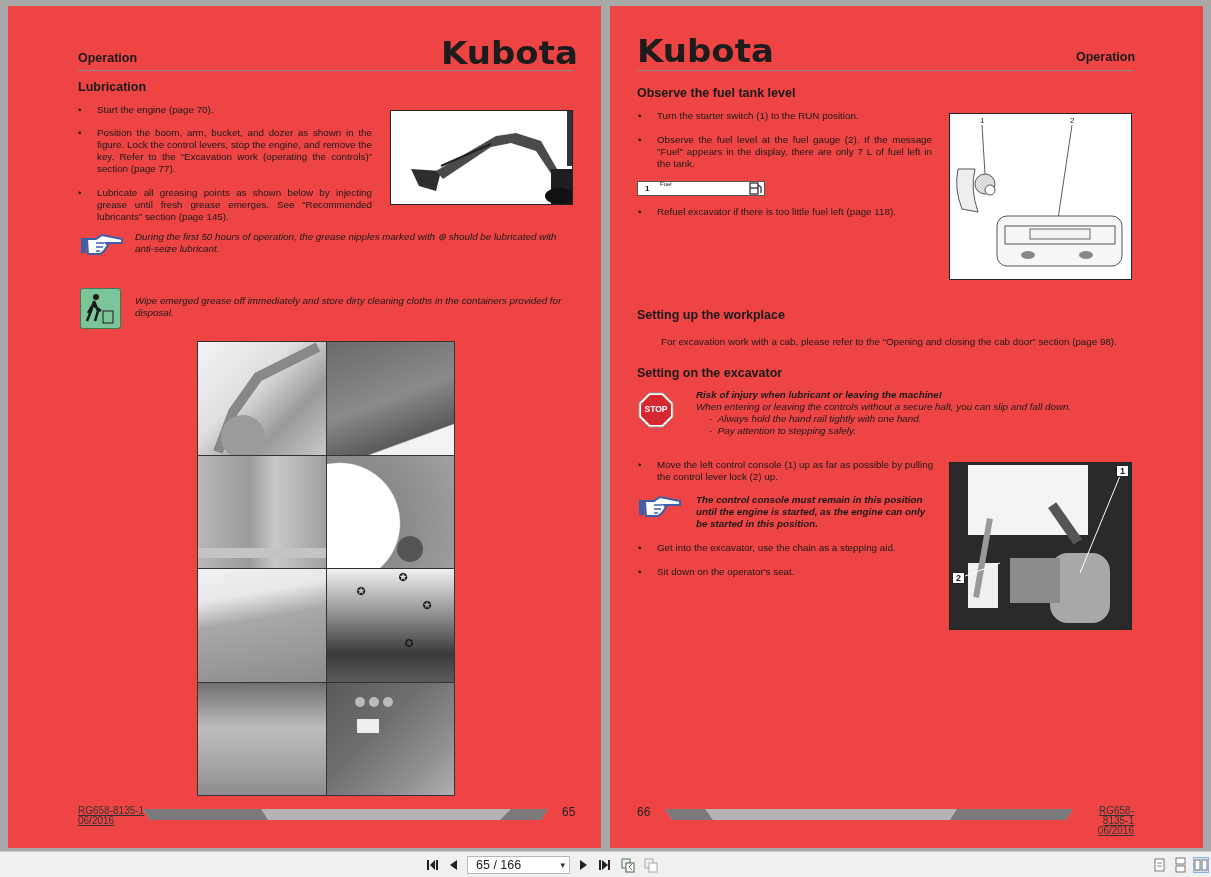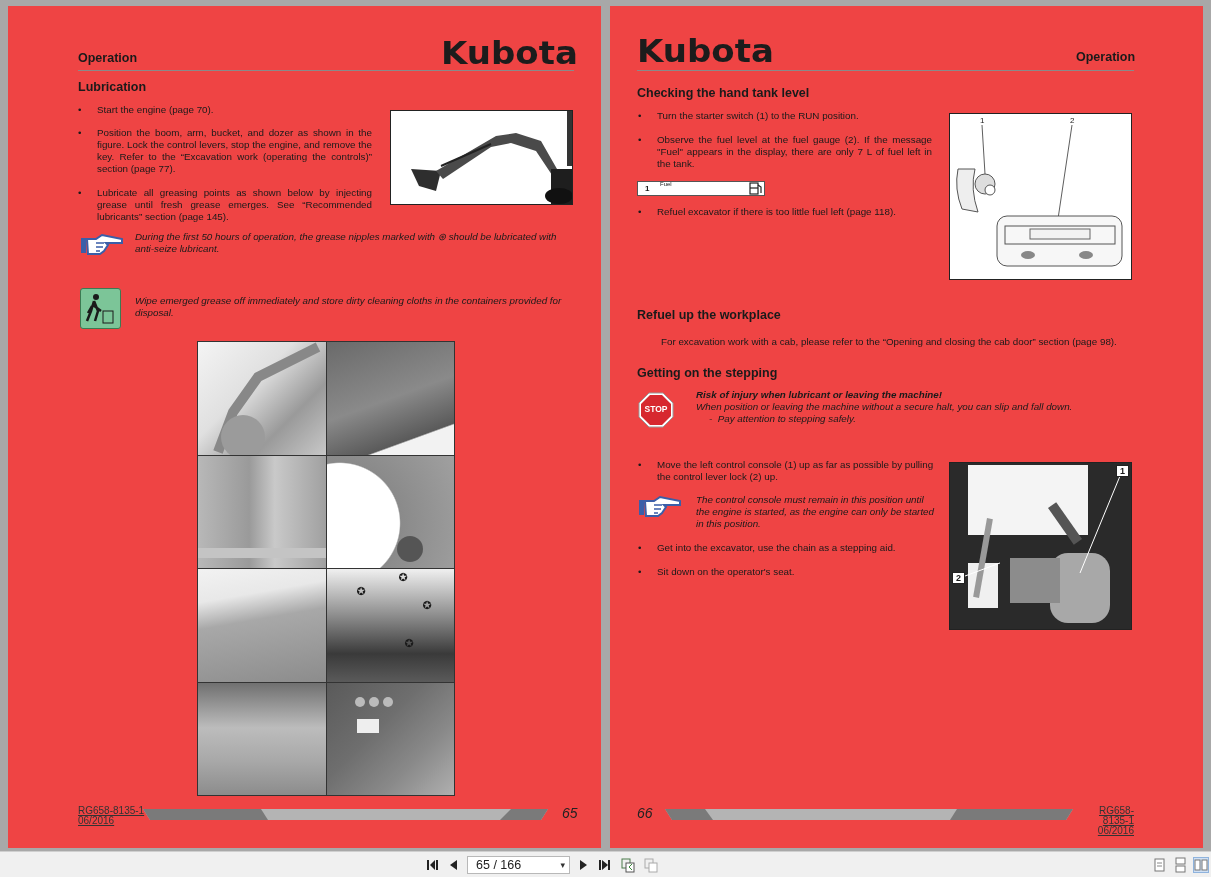--- a/index.html
+++ b/index.html
@@ -19,21 +19,21 @@
   .bullet { position: absolute; font-size: 9.8px; line-height: 12px; text-align: justify; }
   .bullet .dot { position: absolute; left: -19px; top: 0; }
   .note { position: absolute; font-size: 9.8px; line-height: 12px; font-style: italic; }
 
   .figure-frame { position: absolute; border: 1px solid #222; background: #fff; overflow: hidden; }
 
   .grid-photos { position: absolute; border: 1px solid #333; display: grid; grid-template-columns: 1fr 1fr; grid-template-rows: repeat(4, 1fr); background: #333; gap: 1px; }
   .ph { position: relative; overflow: hidden; }
 
   .footer-code { position: absolute; font-size: 10px; line-height: 10px; color: #333; text-decoration: underline; }
-  .footer-num { position: absolute; font-size: 14px; color: #222; font-style: italic; }
+  .footer-num { position: absolute; font-size: 12px; color: #222; }
   .footer-bar { position: absolute; height: 11px; }
 
   
   #toolbar { position: absolute; left: 0; top: 851px; width: 1211px; height: 26px; background: #f0f0f0; border-top: 1px solid #cfcfcf; }
   .tb-btn { position: absolute; top: 5px; width: 16px; height: 16px; cursor: pointer; }
   .page-input { position: absolute; left: 467px; top: 4px; width: 103px; height: 18px; background: #fff; border: 1px solid #b8b8b8; font-size: 12.5px; padding-left: 8px; line-height: 16px; color: #222; }
   .page-input .caret { position: absolute; right: 4px; top: 0; font-size: 9px; color: #333; }
 </style>
 </head>
 <body>
@@ -118,21 +118,21 @@
     <polygon points="368,0 405,0 398,11 357,11" fill="#7a7a7a"></polygon>
   </svg>
   <div class="footer-num" style="left:554px; top:799px;">65</div>
 </div>
 
 <div class="page" id="page-right">
   <div class="abs logo" style="left:27px; top:28px;">Kubota</div>
   <div class="abs hdr-title" style="left:466px; top:44px;">Operation</div>
   <div class="abs hdr-rule" style="left:27px; top:64px; width:497px;"></div>
 
-  <h2 class="sec" style="left:27px; top:80px;">Checking the hand tank level</h2>
+  <h2 class="sec" style="left:27px; top:80px;">Observe the fuel tank level</h2>
 
   <div class="bullet" style="left:47px; top:104px; width:275px;"><span class="dot">•</span><span>Turn the starter switch (1) to the RUN position.</span></div>
   <div class="bullet" style="left:47px; top:128px; width:275px;"><span class="dot">•</span><span>Observe the fuel level at the fuel gauge (2). If the message "Fuel" appears in the display, there are only 7 L of fuel left in the tank.</span></div>
 
   <div class="abs" style="left:27px; top:175px; width:128px; height:15px; border:1px solid #555; background:#fff;">
     <span style="position:absolute; left:7px; top:2px; font-size:8px; font-weight:bold;">1</span>
     <span style="position:absolute; left:22px; top:-1px; font-size:6px;">Fuel</span>
     <svg style="position:absolute; right:1px; top:0px;" width="14" height="13" viewBox="0 0 14 13">
       <rect x="1" y="1" width="8" height="11" fill="none" stroke="#222" stroke-width="1.2"></rect>
       <line x1="1" y1="6" x2="9" y2="6" stroke="#222" stroke-width="1.2"></line>
@@ -152,48 +152,49 @@
       <circle cx="35" cy="70" r="10" fill="#ddd" stroke="#555"></circle>
       <circle cx="40" cy="76" r="5" fill="#fff" stroke="#555"></circle>
       <rect x="47" y="102" width="125" height="50" rx="10" fill="#f7f7f7" stroke="#555"></rect>
       <rect x="55" y="112" width="110" height="18" fill="none" stroke="#555"></rect>
       <rect x="80" y="115" width="60" height="10" fill="#f2f2f2" stroke="#666"></rect>
       <ellipse cx="78" cy="141" rx="7" ry="4" fill="#888"></ellipse>
       <ellipse cx="136" cy="141" rx="7" ry="4" fill="#888"></ellipse>
     </svg>
   </div>
 
-  <h2 class="sec" style="left:27px; top:302px;">Refuel up the workplace</h2>
+  <h2 class="sec" style="left:27px; top:302px;">Setting up the workplace</h2>
   <div class="abs" style="left:27px; top:330px; font-size:9.8px;padding-left:24px;">For excavation work with a cab, please refer to the “Opening and closing the cab door” section (page 98).</div>
 
-  <h2 class="sec" style="left:27px; top:360px;">Getting on the stepping</h2>
+  <h2 class="sec" style="left:27px; top:360px;">Setting on the excavator</h2>
 
   <div class="abs" style="left:28px; top:386px; width:36px; height:36px;">
     <svg width="36" height="36" viewBox="0 0 36 36">
       <polygon points="11,1 25,1 35,11 35,25 25,35 11,35 1,25 1,11" fill="#fff" stroke="#999" stroke-width="1"></polygon>
       <polygon points="12,3 24,3 33,12 33,24 24,33 12,33 3,24 3,12" fill="#d7282f"></polygon>
     </svg>
     <span style="position:absolute; left:0; top:12px; width:36px; text-align:center; color:#fff; font-weight:bold; font-size:8.5px;">STOP</span>
   </div>
   <div class="note" style="left:86px; top:383px; width:420px;">
     <div style="font-weight:bold;">Risk of injury when lubricant or leaving the machine!</div>
-    <div>When position or leaving the machine without a secure halt, you can slip and fall down.</div>
+    <div>When entering or leaving the controls without a secure halt, you can slip and fall down.</div>
+    <div style="padding-left:13px;">-&nbsp;&nbsp;<span>Always hold the hand rail tightly with one hand.</span></div>
     <div style="padding-left:13px;">-&nbsp;&nbsp;<span>Pay attention to stepping safely.</span></div>
   </div>
 
   <div class="bullet" style="left:47px; top:453px; width:280px; text-align:left;"><span class="dot">•</span><span>Move the left control console (1) up as far as possible by pulling the control lever lock (2) up.</span></div>
 
   <div class="abs" style="left:28px; top:489px; width:45px; height:24px;">
     <svg width="45" height="24" viewBox="0 0 45 24">
       <rect x="1" y="5" width="5" height="15" fill="#3b5ea8"></rect>
       <path d="M7 6 L16 6 L22 2 L42 6 L42 10 L26 10 L28 12 L26 15 L24 18 L20 21 L8 21 Z" fill="#fff" stroke="#3b5ea8" stroke-width="2"></path>
       <path d="M16 10 L24 10 M16 14 L23 14 M16 18 L20 18" stroke="#3b5ea8" stroke-width="1.5"></path>
     </svg>
   </div>
-  <div class="note" style="left:86px; top:488px; width:240px;">The control console must remain in this position until the engine is started, as the engine can only be started in this position.</div>
+  <div class="note" style="left:86px; top:488px; width:240px;font-weight:bold;">The control console must remain in this position until the engine is started, as the engine can only be started in this position.</div>
 
   <div class="bullet" style="left:47px; top:536px; width:280px; text-align:left;"><span class="dot">•</span><span>Get into the excavator, use the chain as a stepping aid.</span></div>
   <div class="bullet" style="left:47px; top:560px; width:280px; text-align:left;"><span class="dot">•</span><span>Sit down on the operator's seat.</span></div>
 
   <div class="figure-frame" style="left:339px; top:456px; width:183px; height:168px; background:#2a2a2a;">
     <div style="position:absolute; left:18px; top:2px; width:120px; height:70px; background:#f4f4f4;"></div>
     <div style="position:absolute; left:18px; top:100px; width:30px; height:45px; background:#f0f0f0;"></div>
     <div style="position:absolute; left:100px; top:90px; width:60px; height:70px; border-radius:18px; background:#a8a8a8;"></div>
     <div style="position:absolute; left:60px; top:95px; width:50px; height:45px; background:#8c8c8c;"></div>
     <div style="position:absolute; left:110px; top:38px; width:10px; height:45px; background:#555; transform:rotate(-35deg);"></div>

